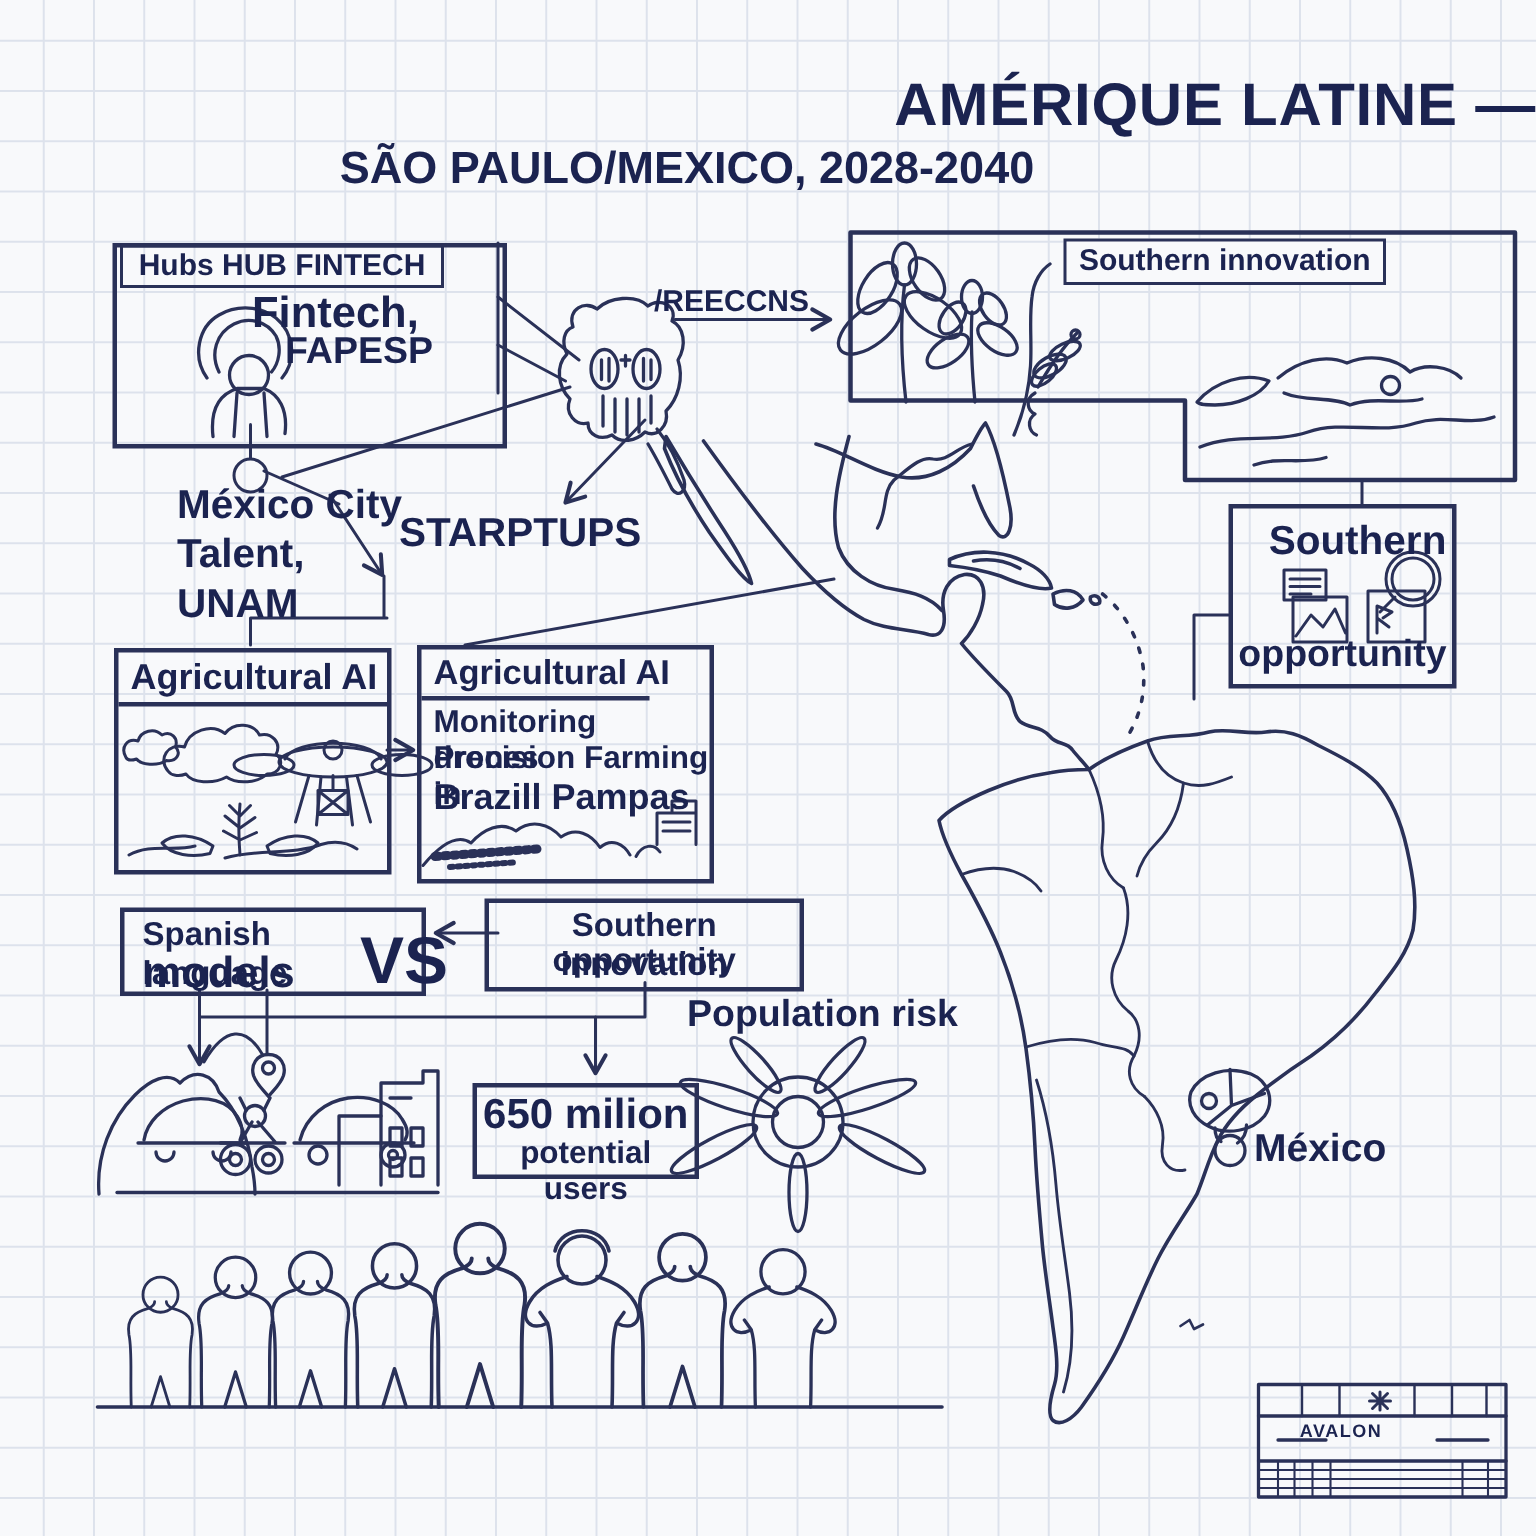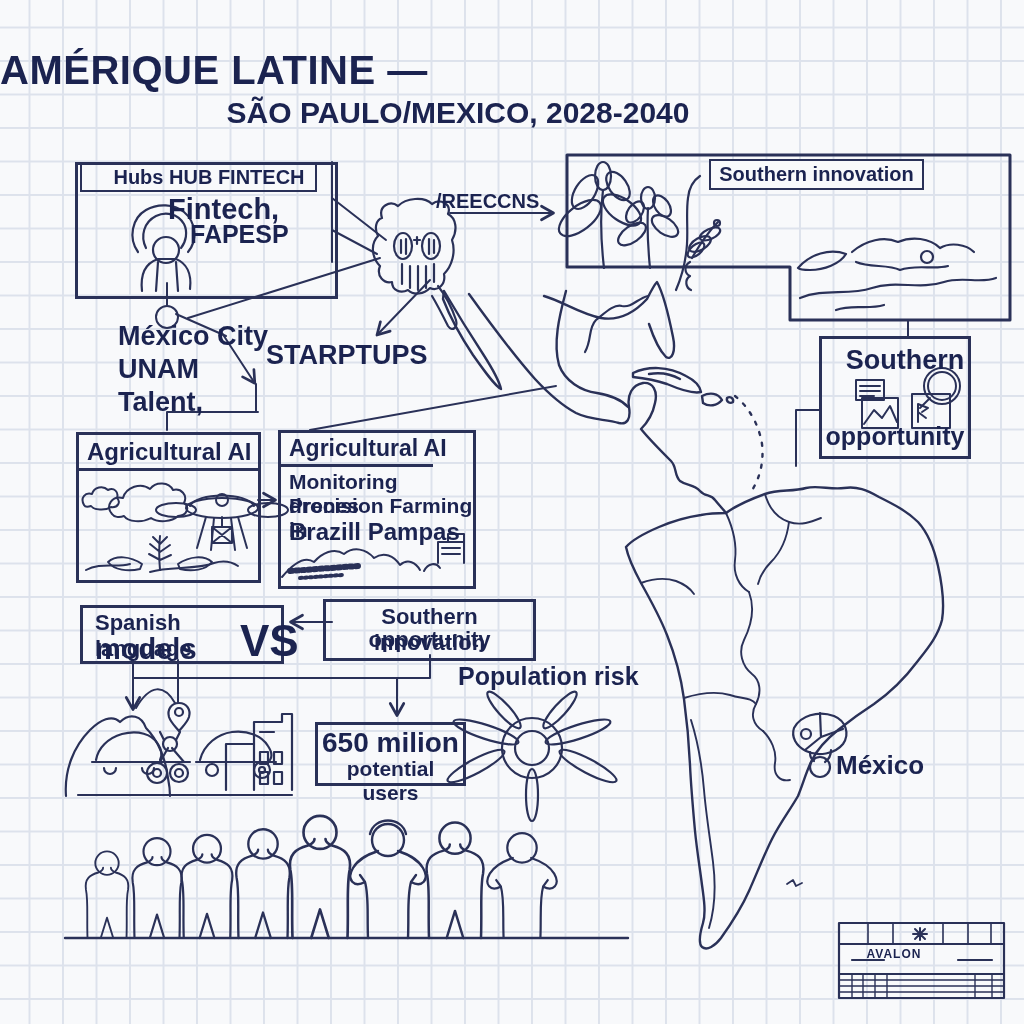--- a/index.html
+++ b/index.html
@@ -19,21 +19,21 @@
     background-size:33.5px 33.5px;
     background-position:-5px -7px;
   }
   svg.art{position:absolute; left:0; top:0; width:1024px; height:1024px;}
   .abs{position:absolute;}
   .b{font-weight:700;}
   .xb{font-weight:800;}
   .ctr{text-align:center;}
   .box{position:absolute; border:3px solid var(--ink);}
   .tbox{position:absolute; border:2.5px solid var(--ink); display:flex; align-items:center; justify-content:center;}
-  .title1{top:48px; left:0; width:1024px; text-align:left; font-size:40px; font-weight:800; letter-spacing:.5px;}
+  .title1{top:48px; left:0; width:1024px; text-align:right; font-size:40px; font-weight:800; letter-spacing:.5px;}
   .title2{top:96px; left:0; width:916px; text-align:center; font-size:30px; font-weight:800;}
   .rule{position:absolute; border-top:3px solid var(--ink);}
 </style>
 </head>
 <body>
 
 <div class="canvas">
 
   <svg class="art" viewBox="0 0 1024 1024" fill="none" stroke="#2a3158" stroke-width="2.2" stroke-linecap="round" stroke-linejoin="round">
     <defs>
@@ -270,38 +270,38 @@
       <g stroke-width="2">
         <path d="M 913,934 L 927,934 M 920,928 L 920,940 M 915,929 L 925,939 M 925,929 L 915,939"></path>
       </g>
     </g>
   </svg>
 
   <div class="abs title1">AMÉRIQUE LATINE —</div>
   <div class="abs title2">SÃO PAULO/MEXICO, 2028-2040</div>
 
   <div class="box" style="left:75px; top:162px; width:257px; height:131px;">
-    <div class="tbox" style="left:2px; top:-2px; width:212px; height:25px; font-size:20px; font-weight:700;padding-left:21px;">Hubs HUB FINTECH</div>
+    <div class="tbox" style="left:2px; top:-2px; width:212px; height:25px; font-size:20px; font-weight:700;">Hubs HUB FINTECH</div>
     <span class="abs b" style="left:90px; top:28px; font-size:29px;">Fintech,</span>
     <span class="abs b" style="left:112px; top:55px; font-size:25px;">FAPESP</span>
   </div>
 
   <span class="abs b" style="left:436px; top:190px; font-size:20px;">/REECCNS</span>
 
   <div class="tbox" style="left:709px; top:159px; width:211px; height:27px; font-size:20px; font-weight:700; background:var(--paper);">Southern innovation</div>
 
   <div class="box" style="left:819px; top:336px; width:146px; height:117px;">
     <div class="abs ctr b" style="left:0; right:0; top:6px; font-size:27px;padding-left:20px;">Southern</div>
     <div class="abs ctr b" style="left:0; right:0; bottom:5px; font-size:25px;">opportunity</div>
   </div>
 
   <div class="abs b" style="left:118px; top:320px; font-size:27px; line-height:33px;">
     <div>México City</div>
+    <div>Talent,</div>
     <div>UNAM</div>
-    <div>Talent,</div>
   </div>
 
   <span class="abs b" style="left:266px; top:340px; font-size:27px;">STARPTUPS</span>
 
   <div class="box" style="left:76px; top:432px; width:179px; height:145px;">
     <div class="abs b" style="left:8px; top:3px; font-size:24px;">Agricultural AI</div>
     <div class="rule" style="left:0; right:0; top:33px;"></div>
   </div>
 
   <div class="box" style="left:278px; top:430px; width:192px; height:153px;">

